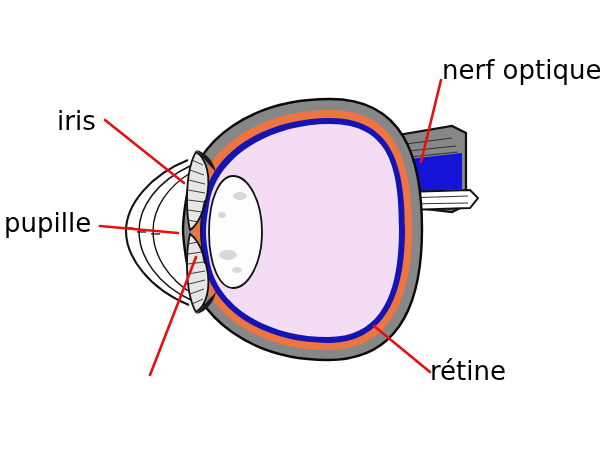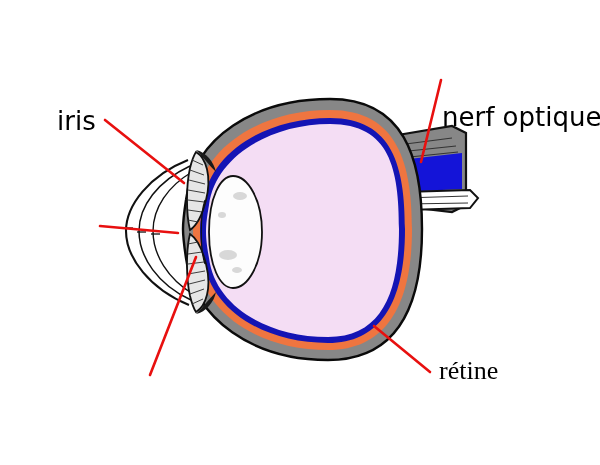--- a/index.html
+++ b/index.html
@@ -27,22 +27,22 @@
     font-family: "DejaVu Sans", sans-serif;
     font-size: 26px;
     line-height: 1;
     color: #000000;
     white-space: nowrap;
     user-select: none;
   }
   #label-iris      { left: 57px;  top: 108px; }
   #label-pupille   { left: 4px;   top: 210px; }
   #label-cristallin{ left: 35px;  top: 375px; }
-  #label-nerf      { left: 442px; top: 57px; margin-top: 47px; }
-  #label-retine    { left: 439px; top: 358px; font-family: Liberation Serif, serif; }
+  #label-nerf      { left: 442px; top: 57px; }
+  #label-retine    { left: 430px; top: 358px; }
 </style>
 </head>
 <body>
 
 <div id="stage">
 
   <svg id="diagram-svg" viewBox="0 0 600 465">
     <defs>
       <clipPath id="globeClip">
         <path d="M 330 103
@@ -197,19 +197,20 @@
       <line x1="105" y1="120" x2="184" y2="183"></line>
       <line x1="100" y1="226" x2="178" y2="233"></line>
       <line x1="196" y1="257" x2="150" y2="375"></line>
       <line x1="441" y1="80" x2="421" y2="162"></line>
       <line x1="374" y1="326" x2="430" y2="372"></line>
     </g>
   </svg>
 
   <div class="label-text" id="label-iris">iris</div>
 
+  <div class="label-text" id="label-pupille">pupille</div>
 
 
   <div class="label-text" id="label-nerf">nerf optique</div>
 
   <div class="label-text" id="label-retine">rétine</div>
 
 </div>
 
 </body></html>

